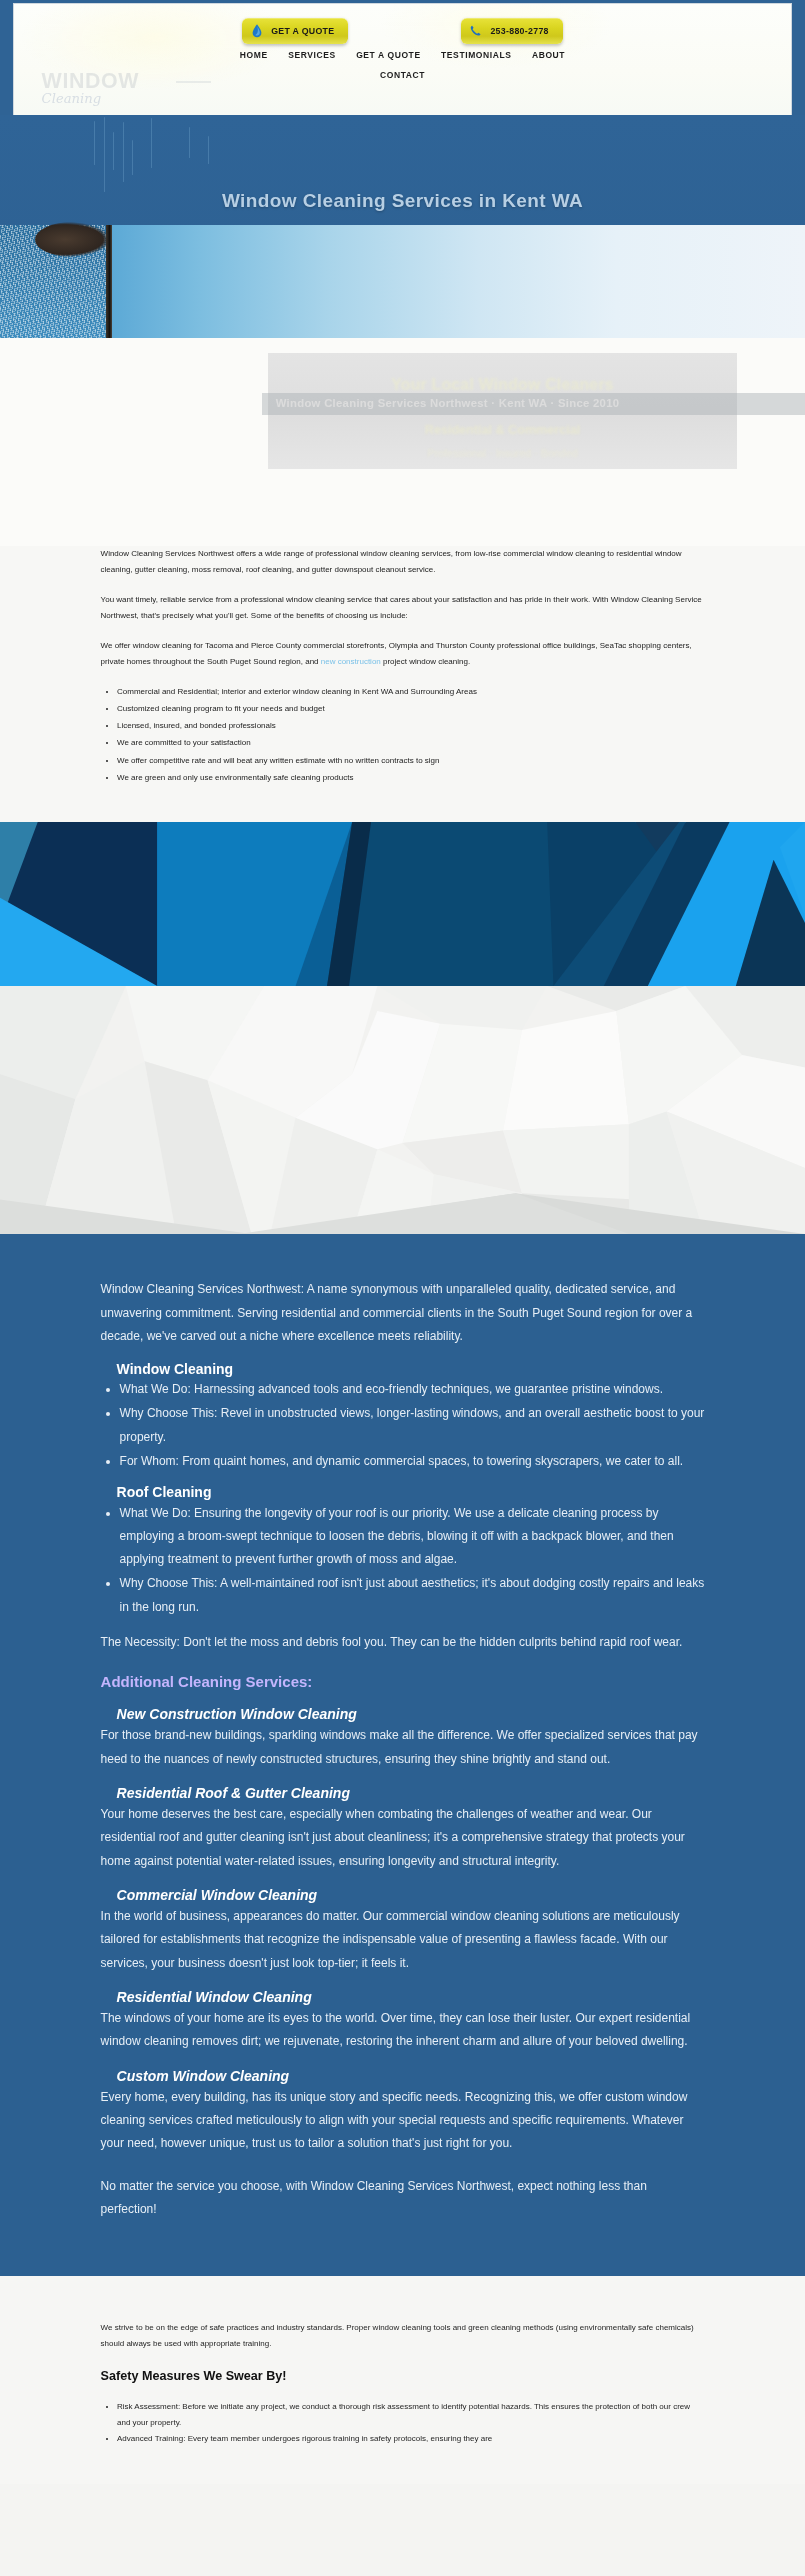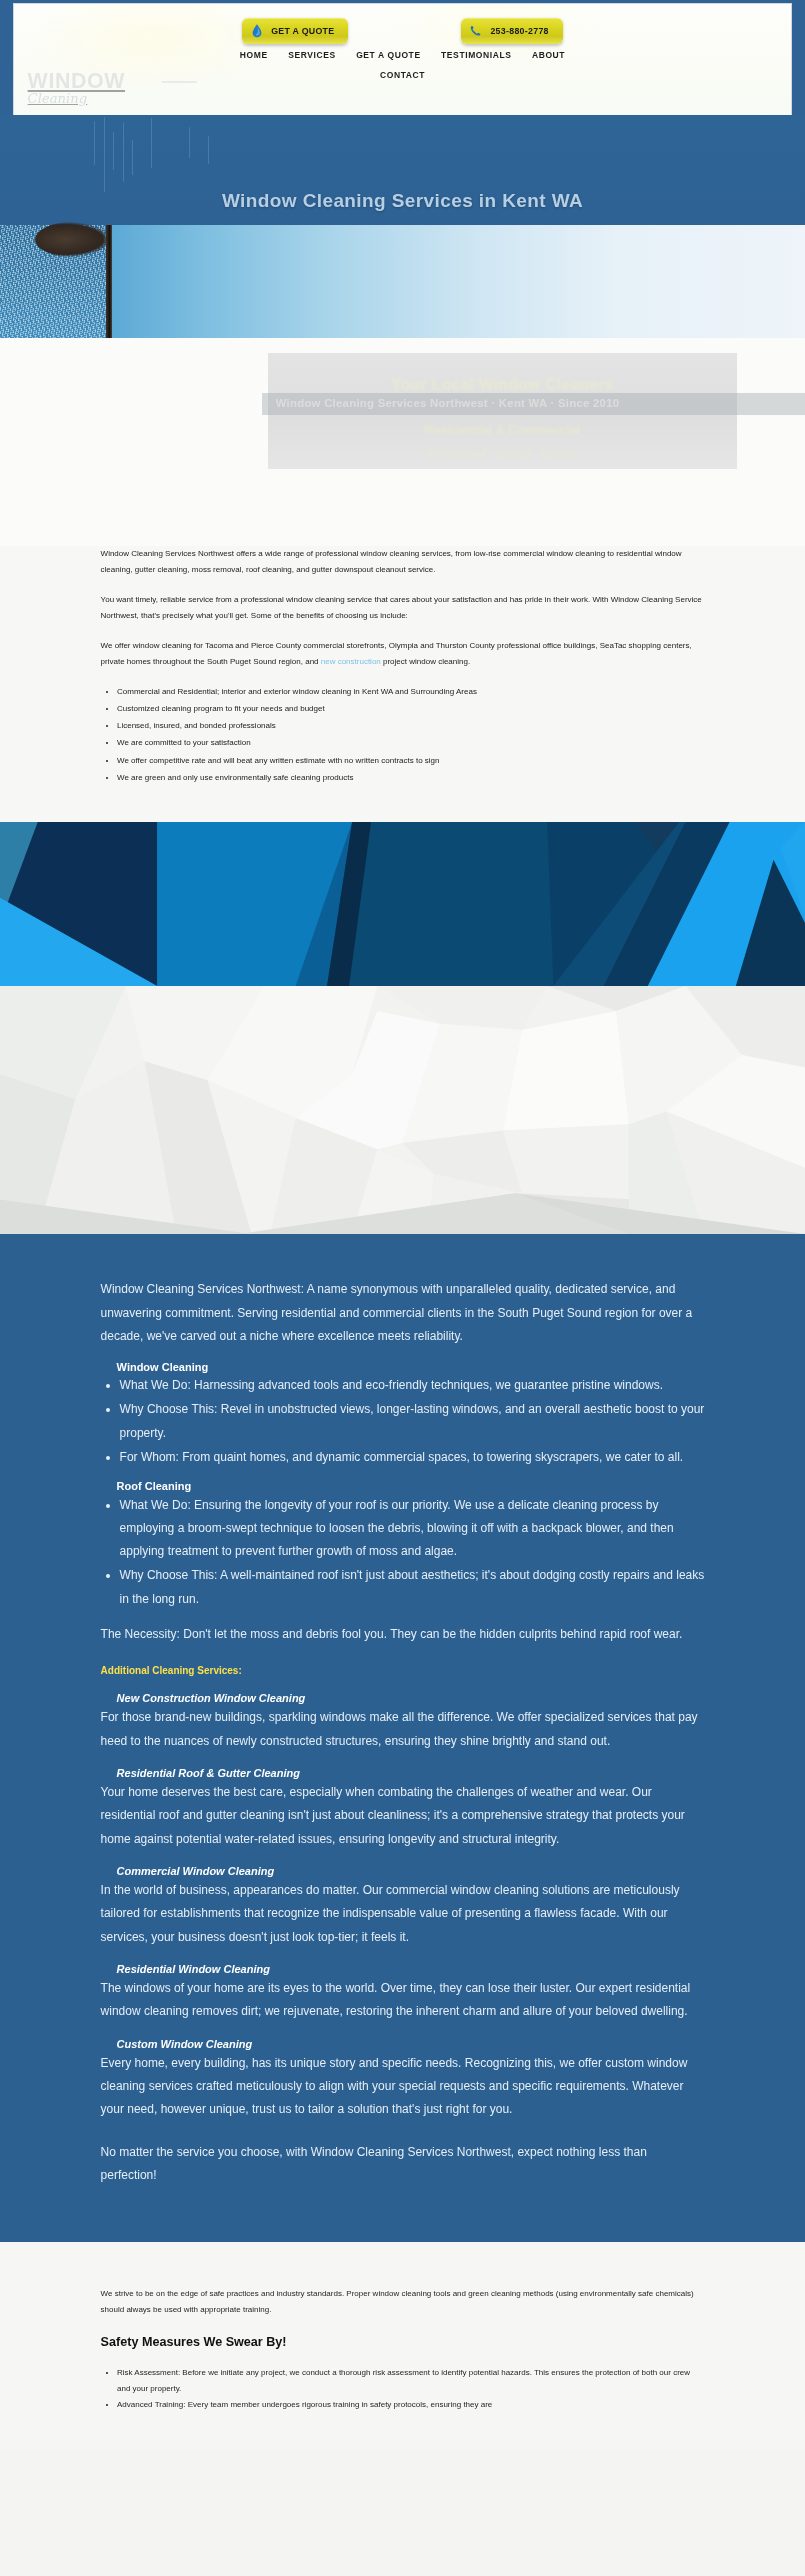--- a/index.html
+++ b/index.html
@@ -71,24 +71,23 @@
     font-size: 8.5px;
     font-weight: 700;
     letter-spacing: 0.6px;
     color: #1d1d1d;
     text-decoration: none;
     cursor: pointer;
   }
 
   .logo-wrap {
     position: absolute;
-    left: 14px; bottom: -3.8px;
+    left: 28px; bottom: -3.8px;
     width: 157px; height: 47px;
     opacity: .35;
-    text-decoration: underline;
   }
   .logo-word {
     font-size: 21.4px; font-weight: 700; letter-spacing: 0.6px;
     color: #b9bfc4;
     line-height: 1;
   }
   .logo-sub {
     font-size: 13.2px; color: #9ba9c2;
     font-family: "DejaVu Serif", serif; font-style: italic;
     margin-top: -1.3px;
@@ -235,27 +234,27 @@
     background: #2c6091;
     color: #e9f1f8;
     padding: 44px 0 42px;
   }
   .section-blue .wrap { width: 629px; }
   .section-blue p, .section-blue li {
     font-size: 12px; line-height: 1.95; color: #e6eef6;
   }
   .section-blue p { margin-bottom: 12.6px; }
   .section-blue h3 {
-    font-size: 11px; font-weight: 700; margin: 0 0 1.3px;
+    font-size: 14px; font-weight: 700; margin: 0 0 1.3px;
     color: #ffffff;
     padding-left: 16px;
   }
   .section-blue h2 {
-    font-size: 10px; font-weight: 700; margin: 19px 0 16.4px;
-    color: #fde047;
+    font-size: 15px; font-weight: 700; margin: 19px 0 16.4px;
+    color: #c4b5fd;
   }
   .section-blue ul { margin: 0 0 11.3px 19px; }
   .section-blue li { margin-bottom: 0.6px; }
   .svc-block { margin-bottom: 14px; }
   .svc-block h3 { margin-bottom: 1.9px; font-style: italic; }
   .svc-block p { margin-bottom: 0; }
   .tight { margin-bottom: 3.8px !important; }
 
   
   .section-safety {

